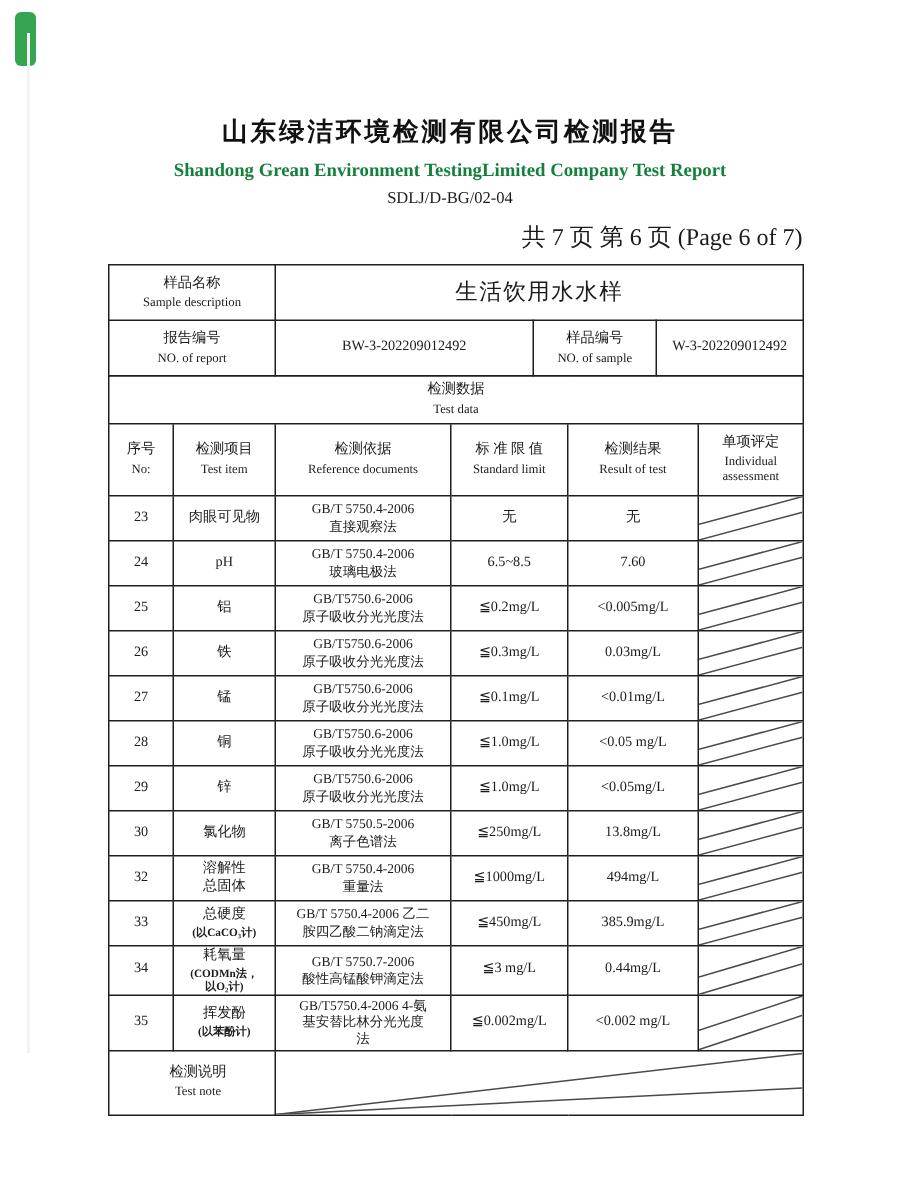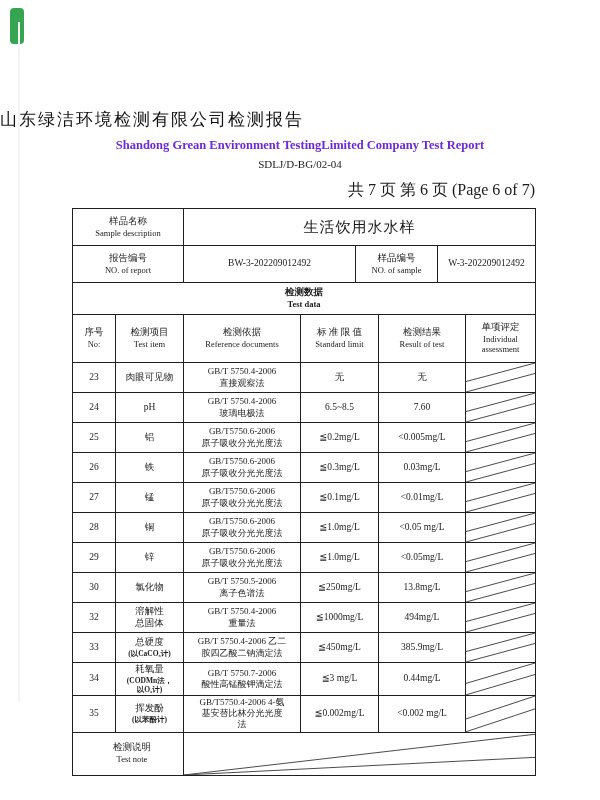--- a/index.html
+++ b/index.html
@@ -4,35 +4,35 @@
 <style>
   html,body{margin:0;padding:0;}
   body{
     width:600px;height:800px;overflow:hidden;background:#ffffff;position:relative;
     font-family:"Liberation Serif","DejaVu Serif",serif;color:#1b1b1b;
     -webkit-font-smoothing:antialiased;
   }
   .green-marker{position:absolute;top:8px;left:10px;width:14px;height:36px;
     background:#35a552;border-radius:4px;}
   .edge-line{position:absolute;top:22px;left:18px;width:2px;height:680px;background:#f3f3f3;}
-  .title-cn{margin:108px 0 0 0;text-align:left;font-size:17px;font-weight:normal;
+  .title-cn{margin:76px 0 0 0;text-align:center;font-size:17px;font-weight:bold;
     letter-spacing:2px;color:#111;}
-  .title-en{margin:7px 0 0 0;text-align:center;font-size:12.5px;font-weight:bold;color:#6d28d9;}
+  .title-en{margin:7px 0 0 0;text-align:center;font-size:12.5px;font-weight:bold;color:#15803d;}
   .doc-code{margin-top:5px;text-align:center;font-size:11px;}
   .page-info{margin:10px 0 0 72px;width:463px;text-align:right;font-size:16px;}
   .table-wrap{margin:7px 0 0 72px;width:463px;}
   table{border-collapse:collapse;table-layout:fixed;width:463px;}
   table.second{margin-top:-1px;}
   td,th{border:1px solid #1f1f1f;padding:1px 2px;text-align:center;vertical-align:middle;
     font-size:9.5px;line-height:1.25;font-weight:normal;overflow:hidden;}
   table{border:1.5px solid #000;}
   .en{font-size:8.5px;}
   .pre{white-space:pre-line;}
   .info-row td{height:34px;}
-  .section-row td{height:29px;font-weight:bold;}
+  .section-row td{height:29px;}
   .head-row th{height:45px;}
   .sample-value{font-size:15px;letter-spacing:1px;}
   .num-cell{font-size:9.5px;}
   .ref-cell{font-size:9px;}
   .sub{font-size:7.5px;line-height:1.2;white-space:pre-line;font-weight:bold;}
   #rows td{height:27px;}
   .note-row td{height:40px;padding-left:10px;}
   .slash-cell{position:relative;padding:0;}
   .slash-cell svg{position:absolute;inset:0;width:100%;height:100%;display:block;}
   .slash-cell line{stroke:#4a4a4a;stroke-width:1;vector-effect:non-scaling-stroke;}

